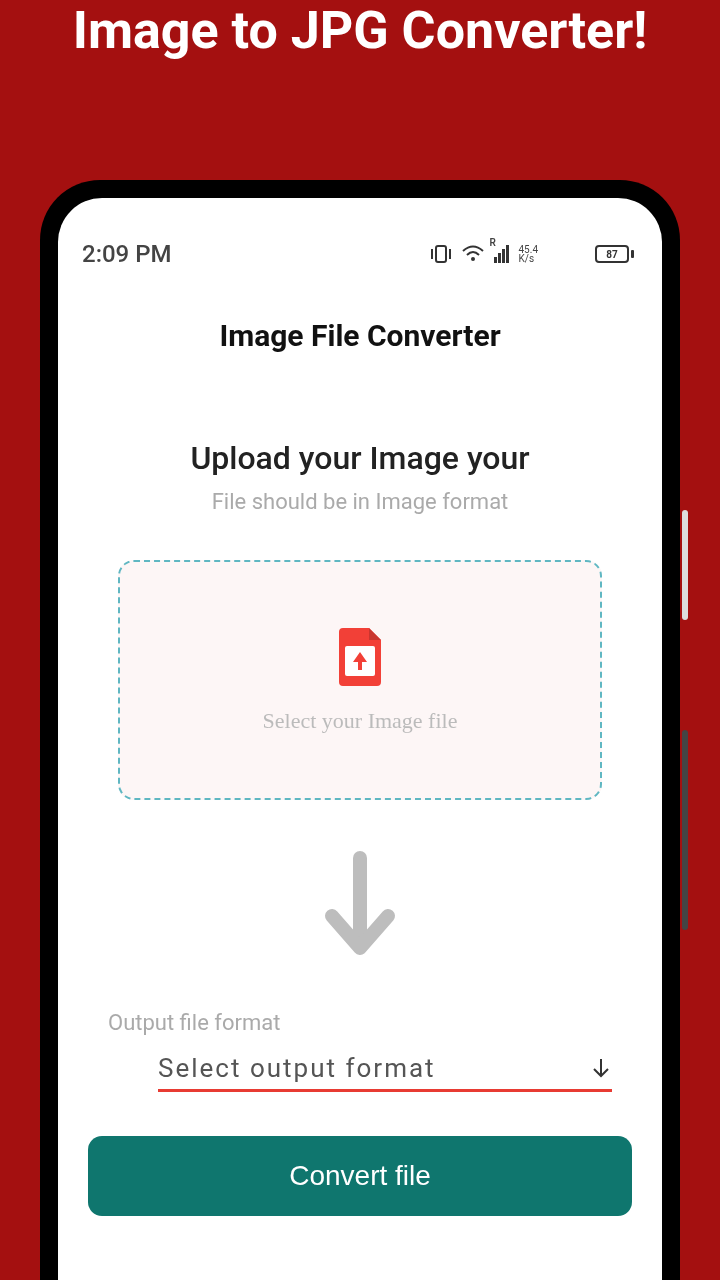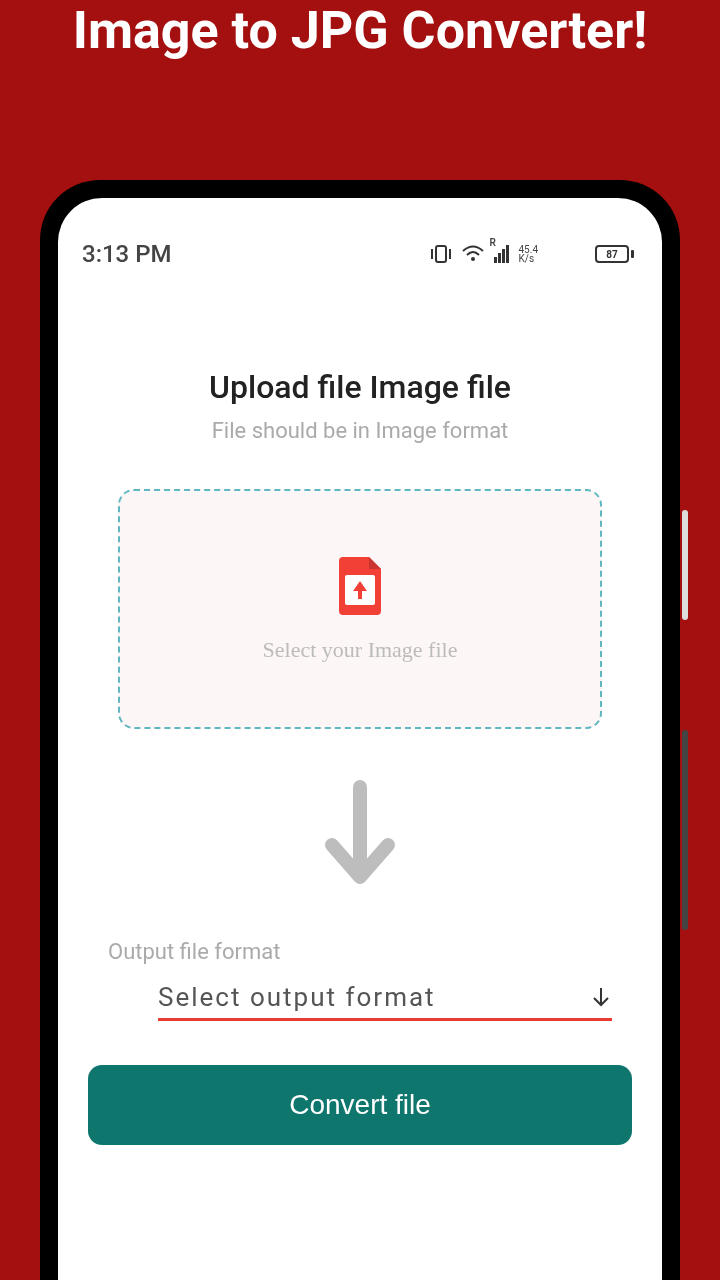--- a/index.html
+++ b/index.html
@@ -170,21 +170,21 @@
 
 <div class="phone-frame">
   <div class="phone-notch-camera"></div>
   <div class="phone-speaker"></div>
   <div class="phone-side-btn side-btn-1"></div>
   <div class="phone-side-btn side-btn-2"></div>
 
   <div class="screen">
 
     <div class="status-bar">
-      <div class="status-time">3:13 PM</div>
+      <div class="status-time">2:09 PM</div>
       <div class="status-icons">
         <svg width="22" height="18" viewBox="0 0 22 18">
           <rect x="6" y="1" width="10" height="16" rx="2" fill="none" stroke="#333" stroke-width="2"></rect>
           <line x1="2" y1="4" x2="2" y2="14" stroke="#333" stroke-width="2"></line>
           <line x1="20" y1="4" x2="20" y2="14" stroke="#333" stroke-width="2"></line>
         </svg>
         <svg width="22" height="18" viewBox="0 0 22 18">
           <path d="M1 6 Q11 -3 21 6" fill="none" stroke="#333" stroke-width="2"></path>
           <path d="M5 10 Q11 4 17 10" fill="none" stroke="#333" stroke-width="2"></path>
           <circle cx="11" cy="14" r="2" fill="#333"></circle>
@@ -202,22 +202,23 @@
         </div>
         <div class="battery-box">
           <div class="battery-shell">
               <span>87</span>
             </div>
           <div class="battery-nub"></div>
         </div>
       </div>
     </div>
 
-
-    <div class="upload-heading">Upload file Image file</div>
+    <div class="app-title">Image File Converter</div>
+
+    <div class="upload-heading">Upload your Image your</div>
     <div class="upload-sub">File should be in Image format</div>
 
     <div class="dropzone">
       <svg width="54" height="62" viewBox="0 0 54 62">
         <path d="M6 2 H36 L48 14 V56 a4 4 0 0 1 -4 4 H10 a4 4 0 0 1 -4 -4 V6 a4 4 0 0 1 4 -4 Z" fill="#f24037"></path>
         <path d="M36 2 V14 H48 Z" fill="#c9362f"></path>
         <rect x="12" y="20" width="30" height="30" rx="2" fill="#fff"></rect>
         <path d="M27 26 L34 36 H29 V44 H25 V36 H20 Z" fill="#f24037"></path>
       </svg>
       <div class="dropzone-text">Select your Image file</div>

